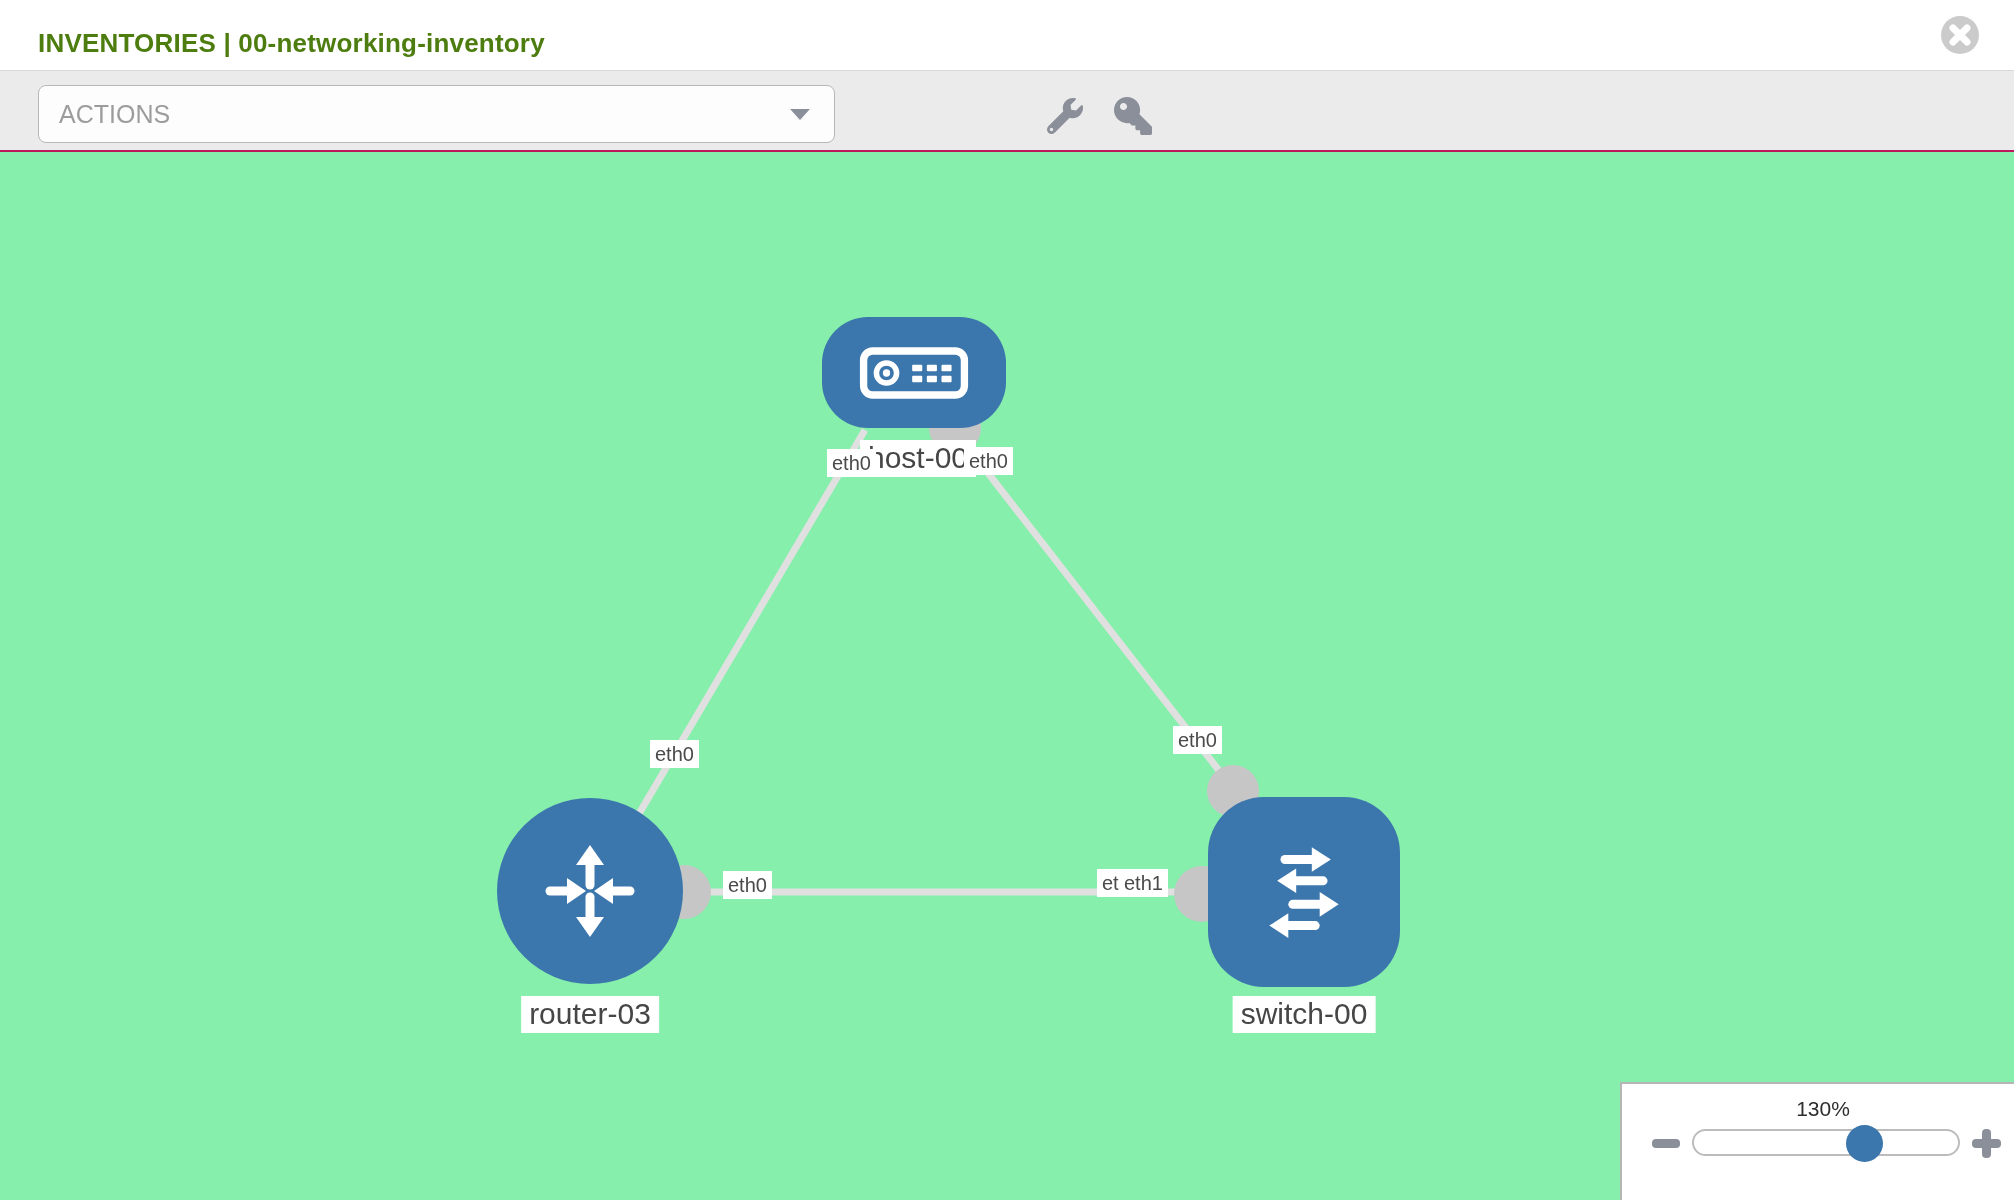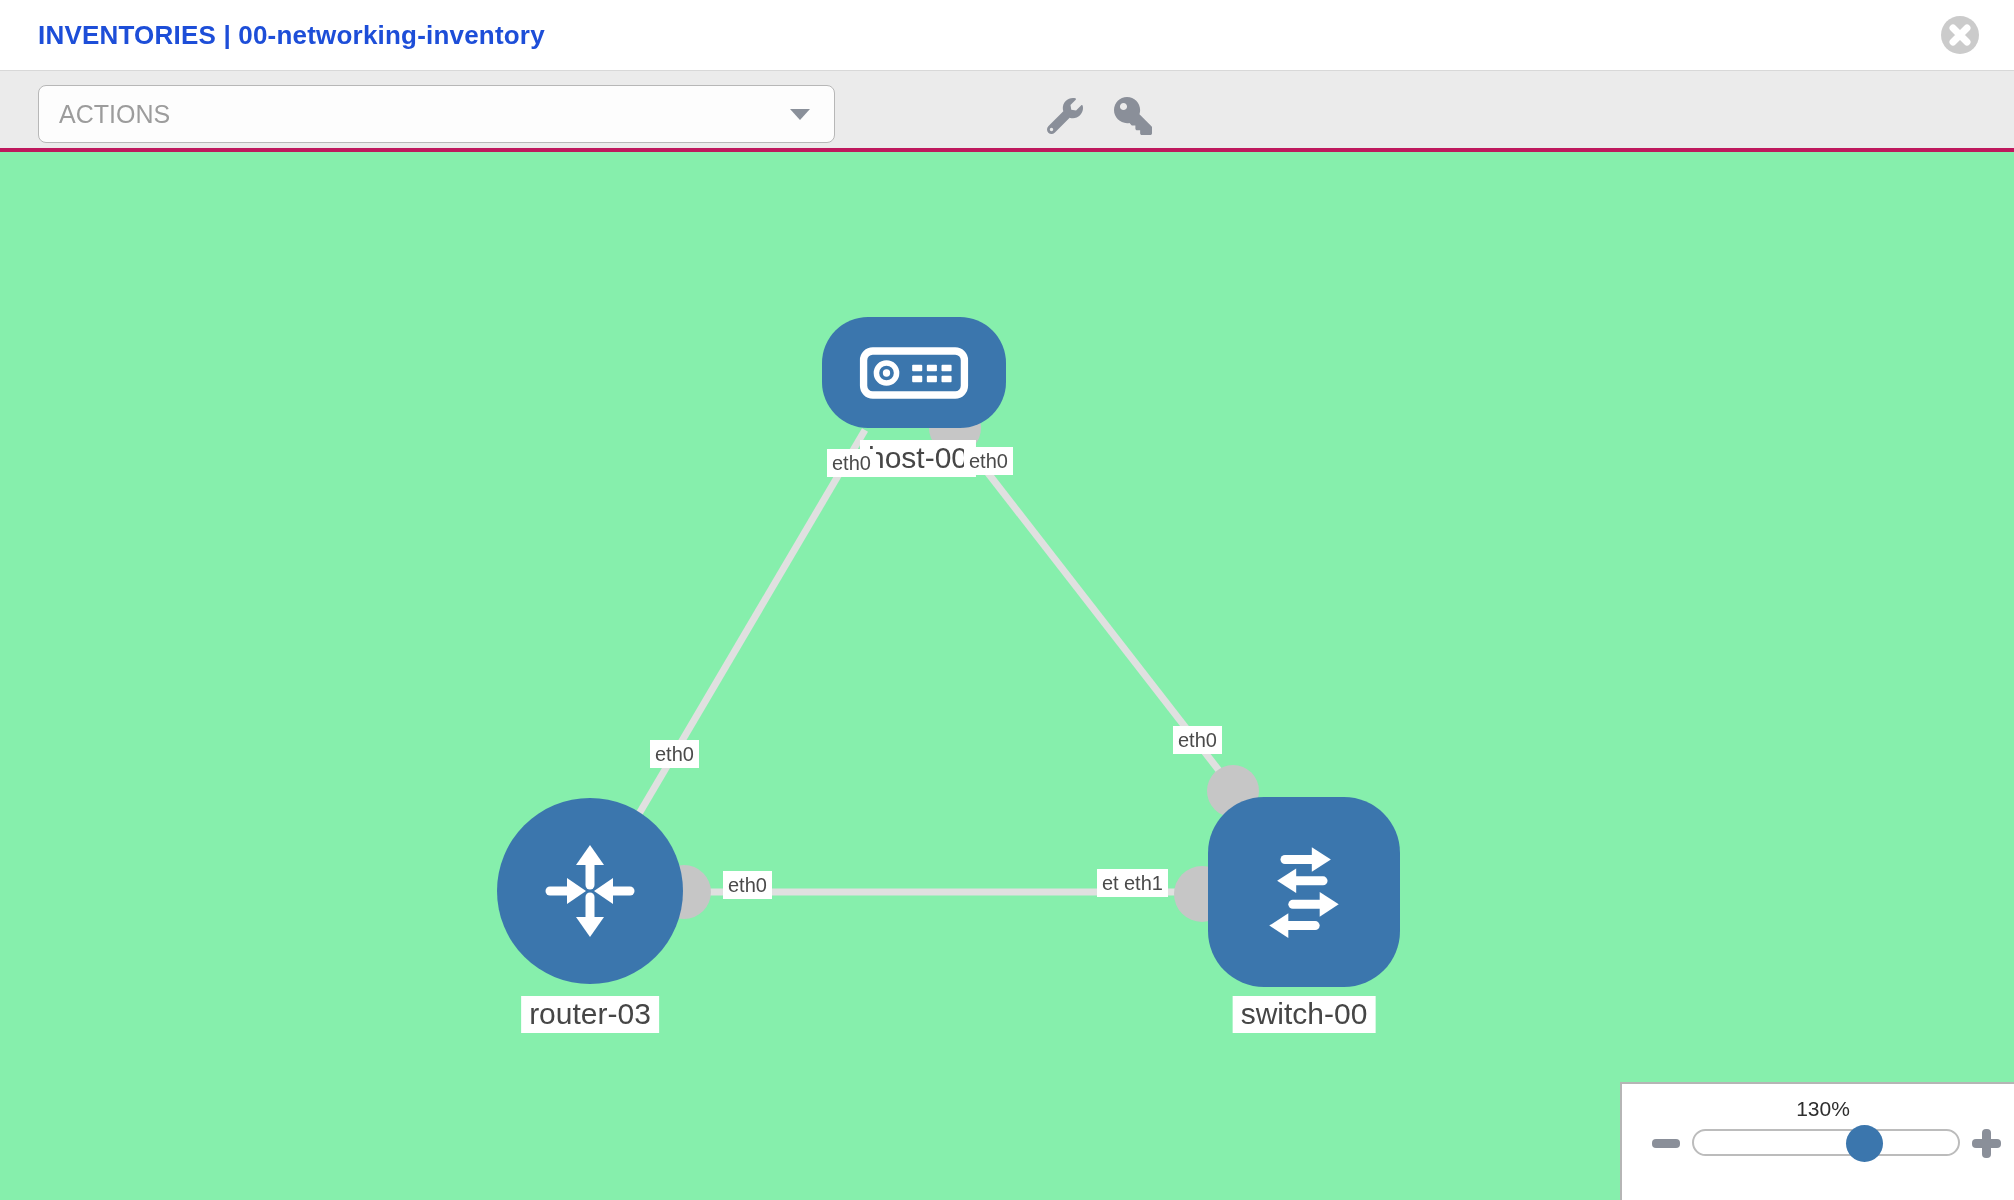--- a/index.html
+++ b/index.html
@@ -2,24 +2,24 @@
 <html><head>
 <meta charset="utf-8">
 <style>
   html,body{margin:0;padding:0;background:#fff;}
   #app{
     position:relative;width:2014px;height:1200px;overflow:hidden;
     font-family:"Liberation Sans",sans-serif;background:#fff;
   }
   
   #header{position:absolute;top:0;left:0;width:100%;height:70px;background:#fff;border-bottom:1px solid #d8d8d8;}
-  #page-title{position:absolute;left:38px;top:0;line-height:70px;font-size:26px;font-weight:bold;color:#1d4ed8;letter-spacing:.2px;}
+  #page-title{position:absolute;left:38px;top:8px;line-height:70px;font-size:26px;font-weight:bold;color:#4d7c0f;letter-spacing:.2px;}
   #close-btn{position:absolute;right:34px;top:15px;width:40px;height:40px;cursor:pointer;}
   
-  #toolbar{position:absolute;top:71px;left:0;width:100%;height:81px;background:#ebebeb;border-bottom:4px solid #be185d;box-sizing:border-box;}
+  #toolbar{position:absolute;top:71px;left:0;width:100%;height:81px;background:#ebebeb;border-bottom:2px solid #be185d;box-sizing:border-box;}
   .select-box{
     position:absolute;top:14px;height:58px;background:#fdfdfd;border:1px solid #b7b7b7;border-radius:8px;
     box-sizing:border-box;font-size:25px;color:#9c9c9c;
   }
   #actions-select{left:38px;width:797px;}
   #actions-select .select-label{position:absolute;left:20px;top:0;line-height:56px;}
   #search-select{left:1183px;width:797px;}
   #search-input{
     position:absolute;left:6px;top:2px;width:700px;height:50px;border:none;outline:none;background:transparent;
     font-family:"Liberation Sans",sans-serif;font-size:25px;color:#555;padding:0 14px;

